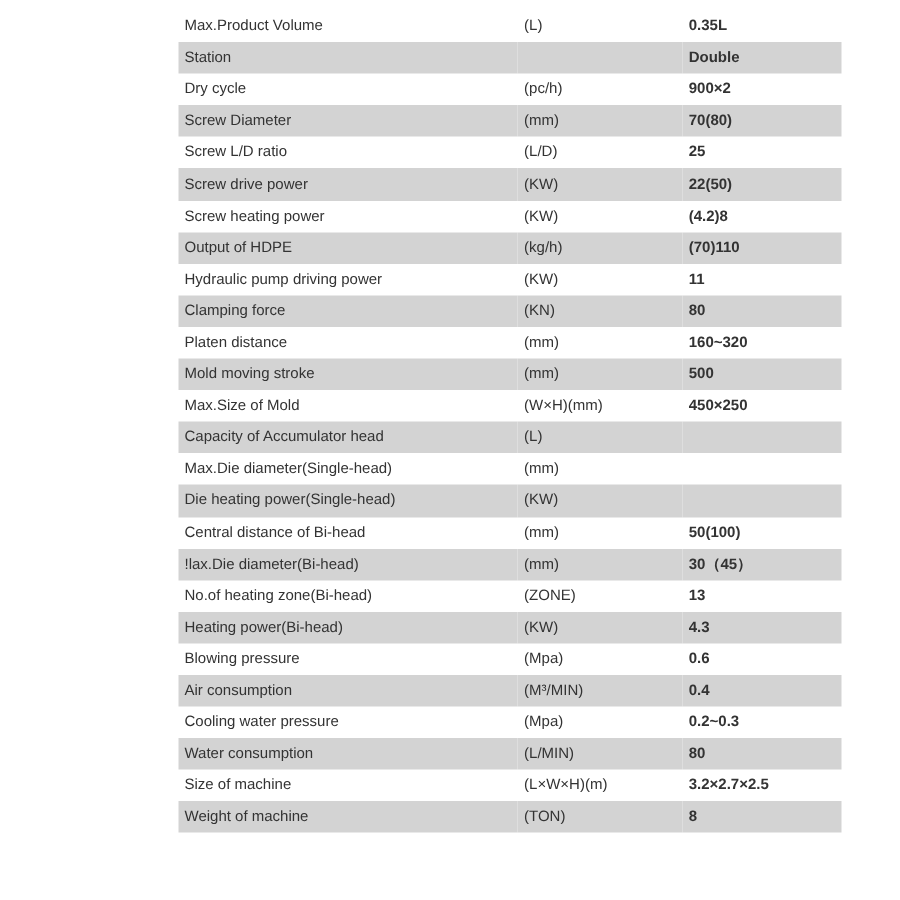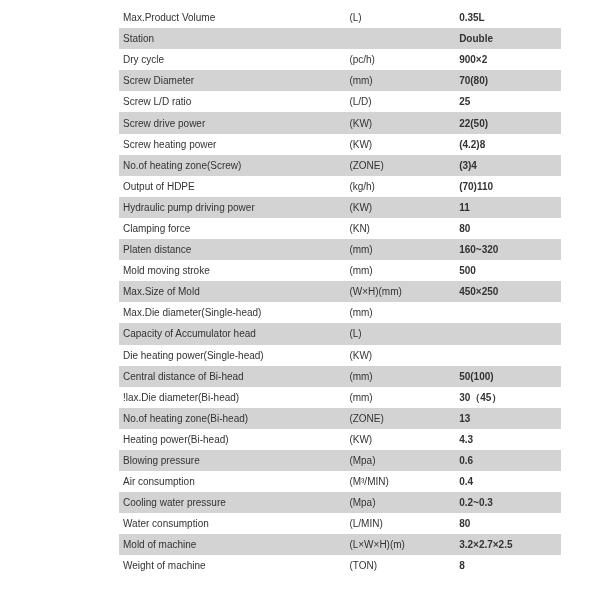--- a/index.html
+++ b/index.html
@@ -72,25 +72,20 @@
         <td class="col-param">Screw drive power</td>
         <td class="col-unit">(KW)</td>
         <td class="col-value">22(50)</td>
       </tr>
       <tr>
         <td class="col-param">Screw heating power</td>
         <td class="col-unit">(KW)</td>
         <td class="col-value">(4.2)8</td>
       </tr>
       <tr>
-        <td class="col-param">No.of heating zone(Screw)</td>
-        <td class="col-unit">(ZONE)</td>
-        <td class="col-value">(3)4</td>
-      </tr>
-      <tr>
         <td class="col-param">Output of HDPE</td>
         <td class="col-unit">(kg/h)</td>
         <td class="col-value">(70)110</td>
       </tr>
       <tr>
         <td class="col-param">Hydraulic pump driving power</td>
         <td class="col-unit">(KW)</td>
         <td class="col-value">11</td>
       </tr>
       <tr>
@@ -107,27 +102,27 @@
         <td class="col-param">Mold moving stroke</td>
         <td class="col-unit">(mm)</td>
         <td class="col-value">500</td>
       </tr>
       <tr>
         <td class="col-param">Max.Size of Mold</td>
         <td class="col-unit">(W×H)(mm)</td>
         <td class="col-value">450×250</td>
       </tr>
       <tr>
-        <td class="col-param">Max.Die diameter(Single-head)</td>
-        <td class="col-unit">(mm)</td>
+        <td class="col-param">Capacity of Accumulator head</td>
+        <td class="col-unit">(L)</td>
         <td class="col-value"></td>
       </tr>
       <tr>
-        <td class="col-param">Capacity of Accumulator head</td>
-        <td class="col-unit">(L)</td>
+        <td class="col-param">Max.Die diameter(Single-head)</td>
+        <td class="col-unit">(mm)</td>
         <td class="col-value"></td>
       </tr>
       <tr>
         <td class="col-param">Die heating power(Single-head)</td>
         <td class="col-unit">(KW)</td>
         <td class="col-value"></td>
       </tr>
       <tr>
         <td class="col-param">Central distance of Bi-head</td>
         <td class="col-unit">(mm)</td>
@@ -162,21 +157,21 @@
         <td class="col-param">Cooling water pressure</td>
         <td class="col-unit">(Mpa)</td>
         <td class="col-value">0.2~0.3</td>
       </tr>
       <tr>
         <td class="col-param">Water consumption</td>
         <td class="col-unit">(L/MIN)</td>
         <td class="col-value">80</td>
       </tr>
       <tr>
-        <td class="col-param">Mold of machine</td>
+        <td class="col-param">Size of machine</td>
         <td class="col-unit">(L×W×H)(m)</td>
         <td class="col-value">3.2×2.7×2.5</td>
       </tr>
       <tr>
         <td class="col-param">Weight of machine</td>
         <td class="col-unit">(TON)</td>
         <td class="col-value">8</td>
       </tr>
     </tbody>
 </table>

